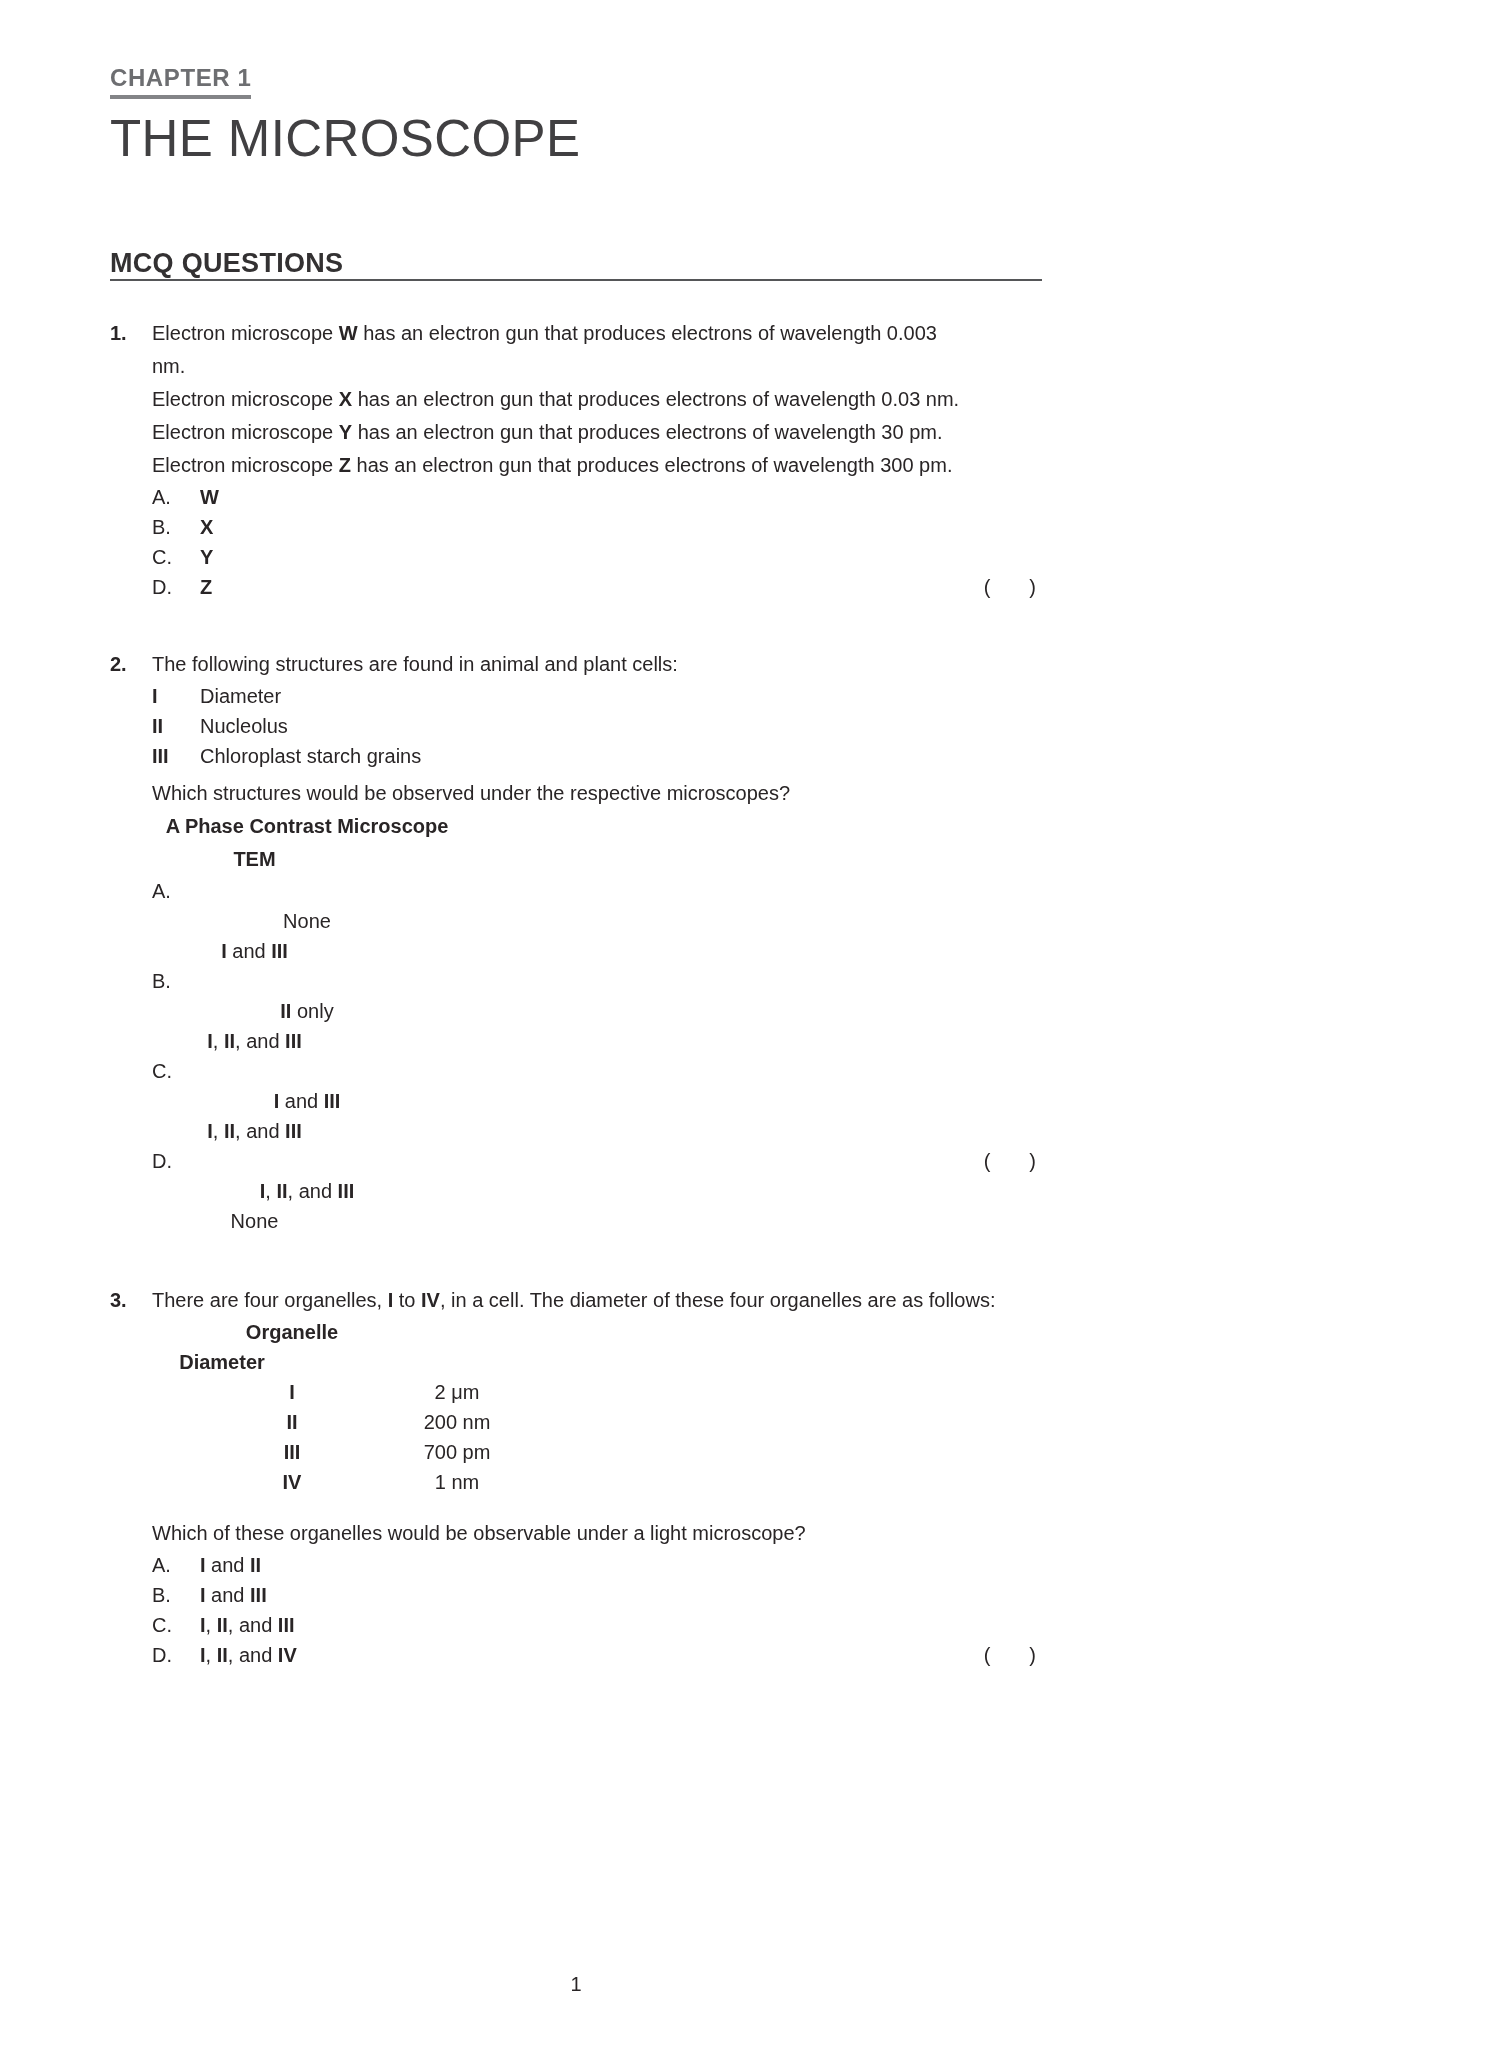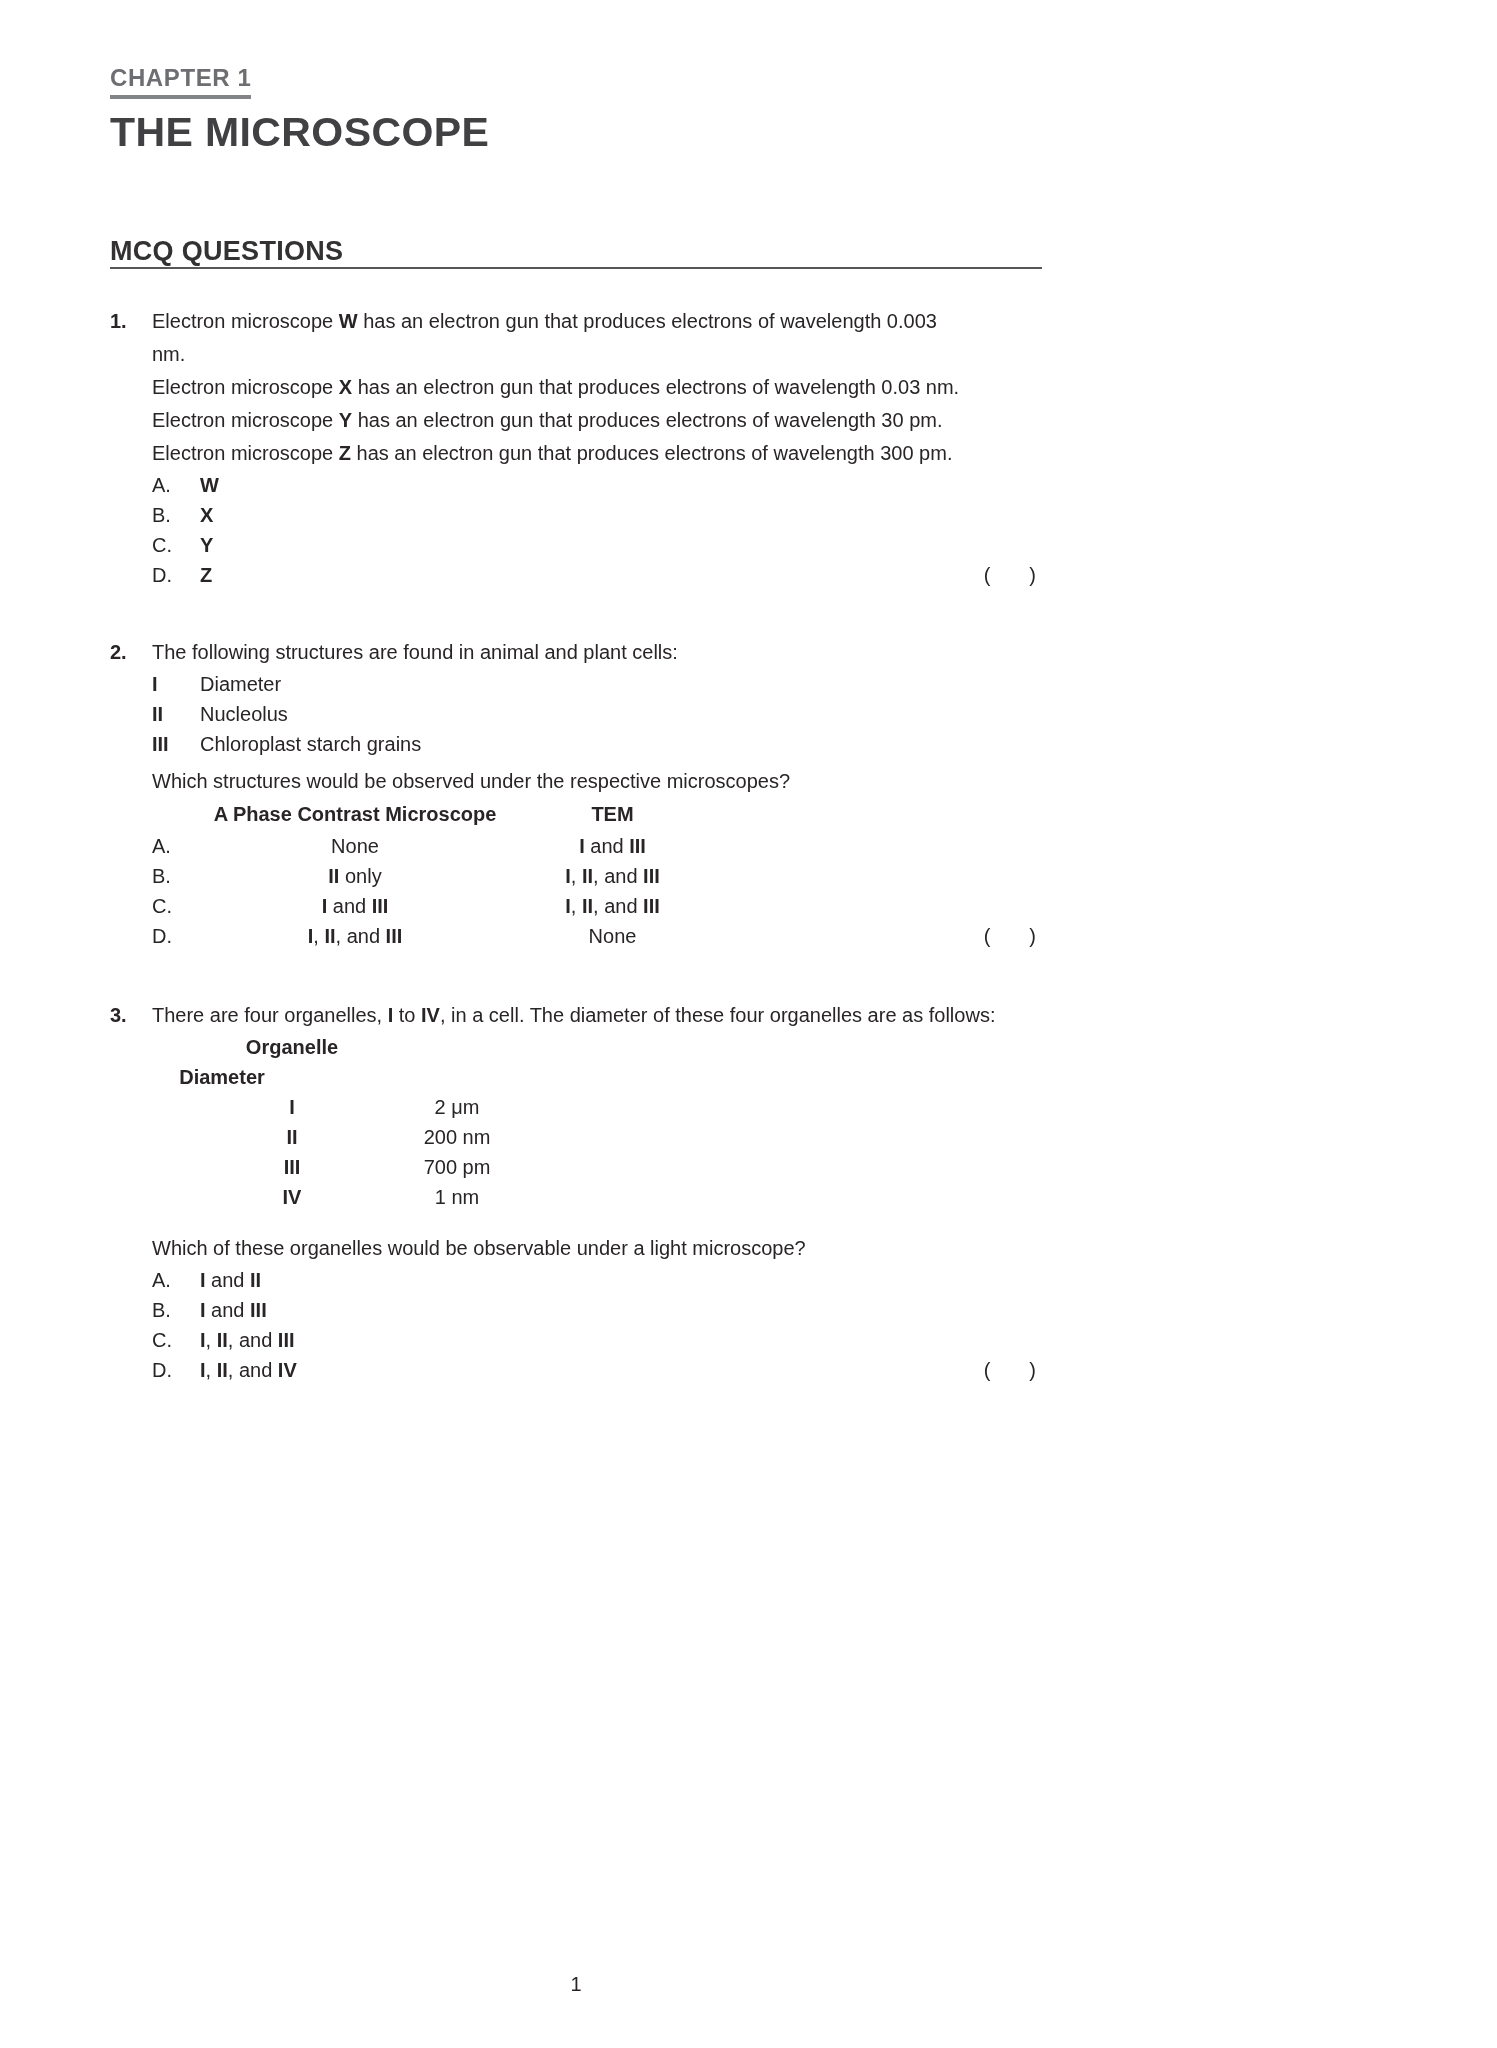--- a/index.html
+++ b/index.html
@@ -21,22 +21,22 @@
     margin-top: 64px;
     font-size: 24px;
     font-weight: bold;
     color: #6d6e71;
     letter-spacing: 0.6px;
     border-bottom: 4px solid #838487;
     padding-bottom: 3px;
   }
   .chapter-title {
     margin-top: 10px;
-    font-size: 41px;
-    font-weight: bold;
+    font-size: 51px;
+    font-weight: normal;
     color: #414042;
     letter-spacing: 0.4px;
   }
   .section-title {
     margin-top: 80px;
     font-size: 27px;
     font-weight: bold;
     color: #333132;
     letter-spacing: 0.3px;
     border-bottom: 2px solid #555658;
@@ -54,21 +54,21 @@
   .q2 .prompt { margin-top: 6px; }
   .q3 .prompt { margin-top: 20px; }
 
   .option, .list-row { position: relative; display: flex; line-height: 30px; }
   .olabel { width: 48px; flex: none; }
   .list-row .olabel { font-weight: bold; }
   .otext { white-space: nowrap; }
   .brackets { position: absolute; right: 6px; top: 0; white-space: pre; }
 
   
-  .c2head, .c2row { position: relative; display: flex; line-height: 30px; }
+  .c2head, .c2row { position: relative; display: flex; line-height: 30px; flex-direction: column; }
   .c2head { line-height: 33px; font-weight: bold; }
   .c2indent { width: 48px; flex: none; }
   .c2col1 { width: 310px; flex: none; text-align: center; white-space: nowrap; }
   .c2col2 { width: 205px; flex: none; text-align: center; white-space: nowrap; }
 
   
   .c3head, .c3row { display: flex; line-height: 30px; }
   .c3head { font-weight: bold; flex-direction: column; }
   .c3col1 { margin-left: 45px; width: 190px; flex: none; text-align: center; white-space: nowrap; }
   .c3col2 { width: 140px; flex: none; text-align: center; white-space: nowrap; }

